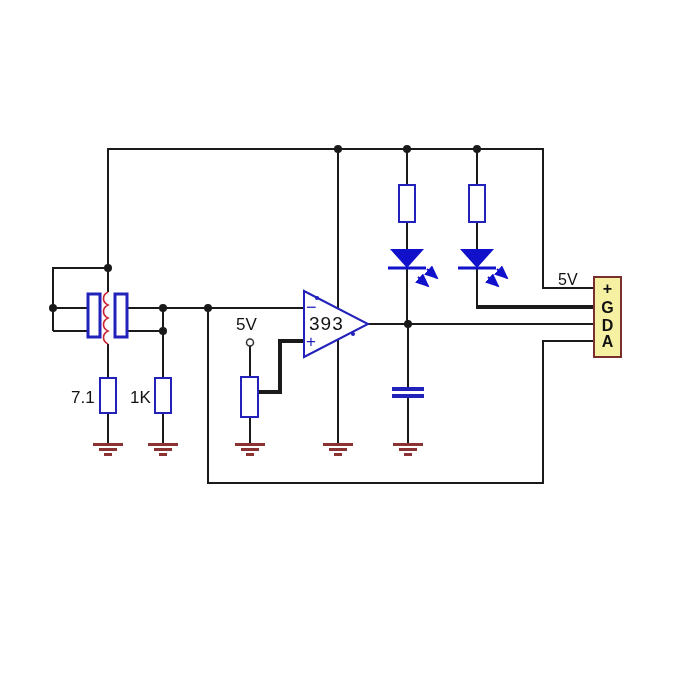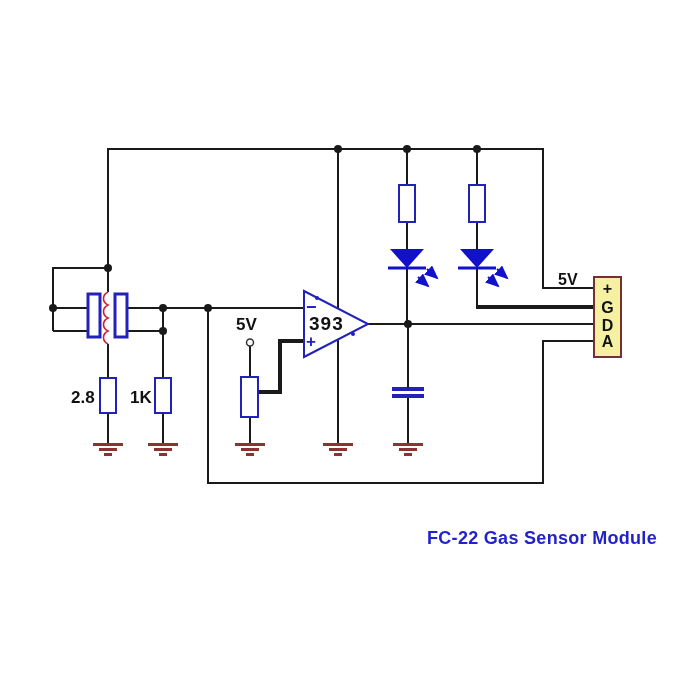--- a/index.html
+++ b/index.html
@@ -18,21 +18,21 @@
   .coil{stroke:var(--heater-red);stroke-width:1.6;fill:none;}
   .gnd rect{fill:var(--ground-red);}
   .ledfill{fill:var(--led-blue);}
   .ledline{stroke:var(--led-blue);stroke-width:3;}
   .ledarrow{stroke:var(--led-blue);stroke-width:2;fill:none;marker-end:url(#ah);}
   #ah path{fill:var(--led-blue);}
   .capbar{fill:var(--component-blue);}
   .conn{fill:var(--connector-fill);stroke:var(--connector-border);stroke-width:2;}
   .term{fill:#fff;stroke:#333;stroke-width:1.5;}
   
-  .lbl{position:absolute;font-weight:bold;color:var(--text-color);
+  .lbl{position:absolute;font-weight:normal;color:var(--text-color);
        line-height:1;white-space:nowrap;font-size:17px;}
   .blue{color:var(--component-blue);}
   .part{font-size:19px;letter-spacing:1px;text-align:center;}
   .pin{position:absolute;left:594px;width:27px;text-align:center;font-weight:bold;
        color:var(--text-color);font-size:16px;line-height:16px;}
   .title{position:absolute;left:427px;top:528px;font-weight:bold;font-size:18px;
          letter-spacing:.3px;color:var(--title-blue);}
 </style>
 </head>
 <body>
@@ -128,27 +128,26 @@
 
     <use href="#gnd" x="108" y="443"></use>
     <use href="#gnd" x="163" y="443"></use>
     <use href="#gnd" x="250" y="443"></use>
     <use href="#gnd" x="338" y="443"></use>
     <use href="#gnd" x="408" y="443"></use>
 
     <rect class="conn" x="594" y="277" width="27" height="80"></rect>
   </svg>
 
-  <div class="lbl" style="left:71px;top:389px;">2.8</div>
+  <div class="lbl" style="left:71px;top:389px;">7.1</div>
   <div class="lbl" style="left:130px;top:389px;text-align:center;">1K</div>
   <div class="lbl" style="left:236px;top:316px;">5V</div>
   <div class="lbl part" style="left:309px;top:314px;">393</div>
   <div class="lbl blue" style="left:306px;top:298px;font-size:18px;">−</div>
   <div class="lbl blue" style="left:306px;top:333px;font-size:17px;">+</div>
   <div class="lbl" style="left:558px;top:272px;font-size:16px;">5V</div>
 
   <div class="pin" style="top:281px;">+</div>
   <div class="pin" style="top:300px;">G</div>
   <div class="pin" style="top:318px;">D</div>
   <div class="pin" style="top:334px;">A</div>
 
-  <div class="title">FC-22 Gas Sensor Module</div>
 </div>
 
 </body></html>

